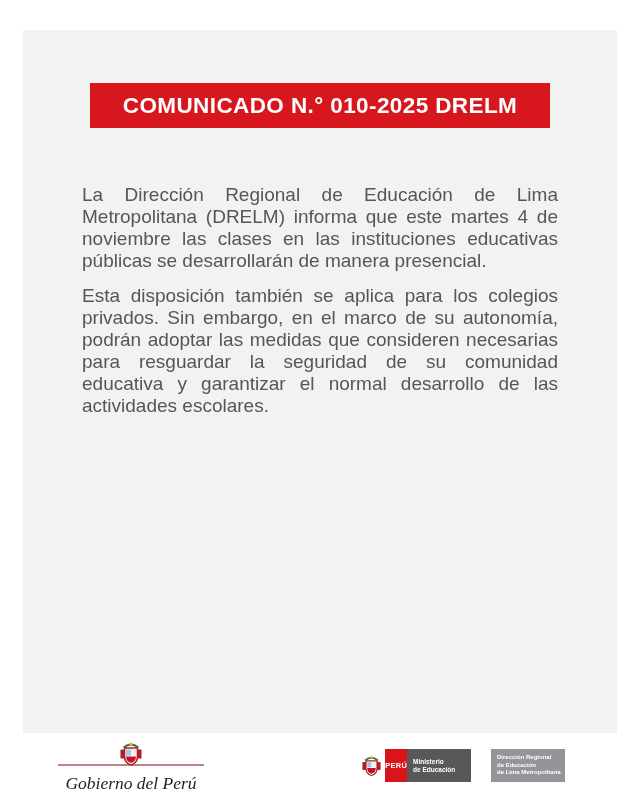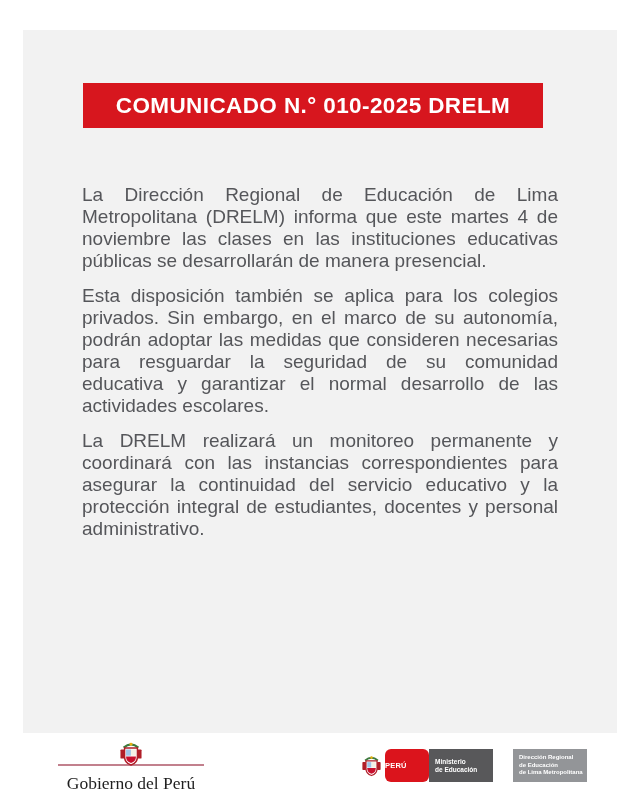--- a/index.html
+++ b/index.html
@@ -11,21 +11,21 @@
     overflow: hidden;
   }
   .card {
     position: absolute;
     left: 23px; top: 30px;
     width: 594px; height: 703px;
     background: var(--card-bg, #F2F2F2);
   }
   .banner {
     position: absolute;
-    left: 60px; top: 53px;
+    left: 67px; top: 53px;
     width: 460px; height: 45px;
     background: var(--banner-red, #D7161E);
     display: flex; align-items: center; justify-content: center;
   }
   .banner-title {
     color: #ffffff;
     font-size: 22.5px;
     font-weight: bold;
     letter-spacing: 0.4px;
     white-space: nowrap;
@@ -67,36 +67,36 @@
     display: inline-block;
     z-index: 1;
   }
   .gob-label {
     position: relative;
     margin-top: 2px;
     font-family: "Liberation Serif", serif;
     font-size: 17.5px;
     color: var(--gobierno-text, #1F1F1F);
     white-space: nowrap;
+    font-style: italic;
   }
   
   .minedu-logo {
     position: absolute;
     left: 362px; top: 749px;
     height: 33px;
     display: flex;
     align-items: center;
   }
   .minedu-crest { margin-right: 4px; display: flex; align-items: center; }
   .block { height: 33px; display: flex; flex-direction: column; justify-content: center; }
   .block-peru {
-    width: 44px;
+    width: 22px;
     background: var(--peru-block-red, #DB141C);
-    align-items: flex-start;
-    border-radius: 6px;
+    align-items: flex-end;
   }
   .block-peru span {
     color: #fff; font-size: 7.5px; font-weight: bold; letter-spacing: 0.2px;
   }
   .block-ministry {
     width: 64px;
     background: var(--ministry-gray, #58585A);
     padding-left: 6px;
   }
   .block-ministry span {
@@ -115,21 +115,20 @@
 </head>
 <body>
 
 <div class="card">
   <div class="banner">
     <span class="banner-title">COMUNICADO N.° 010-2025 DRELM</span>
   </div>
   <div class="content">
     <p>La Dirección Regional de Educación de Lima Metropolitana (DRELM) informa que este martes 4 de noviembre las clases en las instituciones educativas públicas se desarrollarán de manera presencial.</p>
     <p>Esta disposición también se aplica para los colegios privados. Sin embargo, en el marco de su autonomía, podrán adoptar las medidas que consideren necesarias para resguardar la seguridad de su comunidad educativa y garantizar el normal desarrollo de las actividades escolares.</p>
-    <p>La DRELM realizará un monitoreo permanente y coordinará con las instancias correspondientes para asegurar la continuidad del servicio educativo y la protección integral de estudiantes, docentes y personal administrativo.</p>
   </div>
 </div>
 
 <div class="gob-logo">
   <div class="gob-line"></div>
   <span class="gob-crest">
     <svg width="22" height="26" viewBox="0 0 24 28" aria-hidden="true">
       <path d="M4 7 Q12 0 20 7" stroke="#3E7A3E" stroke-width="2.4" fill="none"></path>
       <circle cx="12" cy="3.4" r="1.6" fill="#E8B10F"></circle>
       <rect x="0.5" y="9" width="4.6" height="10" rx="1" fill="#B01E28"></rect>

